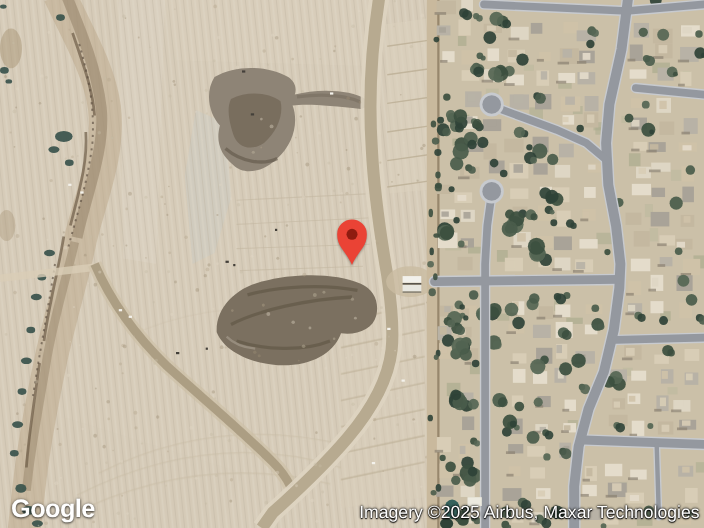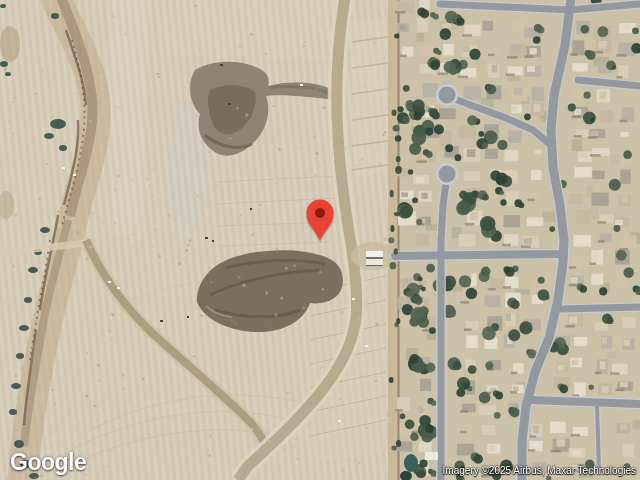--- a/index.html
+++ b/index.html
@@ -4,21 +4,21 @@
 <style>
   html,body{margin:0;padding:0;background:#222;}
   .stage{position:relative;width:640px;height:480px;overflow:hidden;background:#3b82f6;
          font-family:"Liberation Sans",sans-serif;}
   .stage svg.art{position:absolute;left:0;top:0;}
   .marker{position:absolute;transform:translate(-50%,-100%);width:32px;height:48px;}
   .marker svg{filter:drop-shadow(0 1px 1px rgba(0,0,0,.35));}
   .logo{position:absolute;left:10px;bottom:4px;color:#fff;font-size:23px;font-weight:700;
         letter-spacing:-.5px;
         text-shadow:0 1px 2px rgba(0,0,0,.6),0 0 3px rgba(0,0,0,.4);}
-  .attribution{position:absolute;right:4px;bottom:4px;color:#fff;font-size:10px;
+  .attribution{position:absolute;right:4px;bottom:4px;color:#fff;font-size:16px;
         text-shadow:0 0 2px #000,0 0 2px #000,0 1px 1px rgba(0,0,0,.9);}
 </style>
 </head>
 <body>
 
 <div class="stage">
 
 <svg class="art" width="640" height="480" viewBox="0 0 640 480">
   <defs>
     <pattern id="grain" width="7" height="180" patternUnits="userSpaceOnUse" patternTransform="rotate(-6)">

